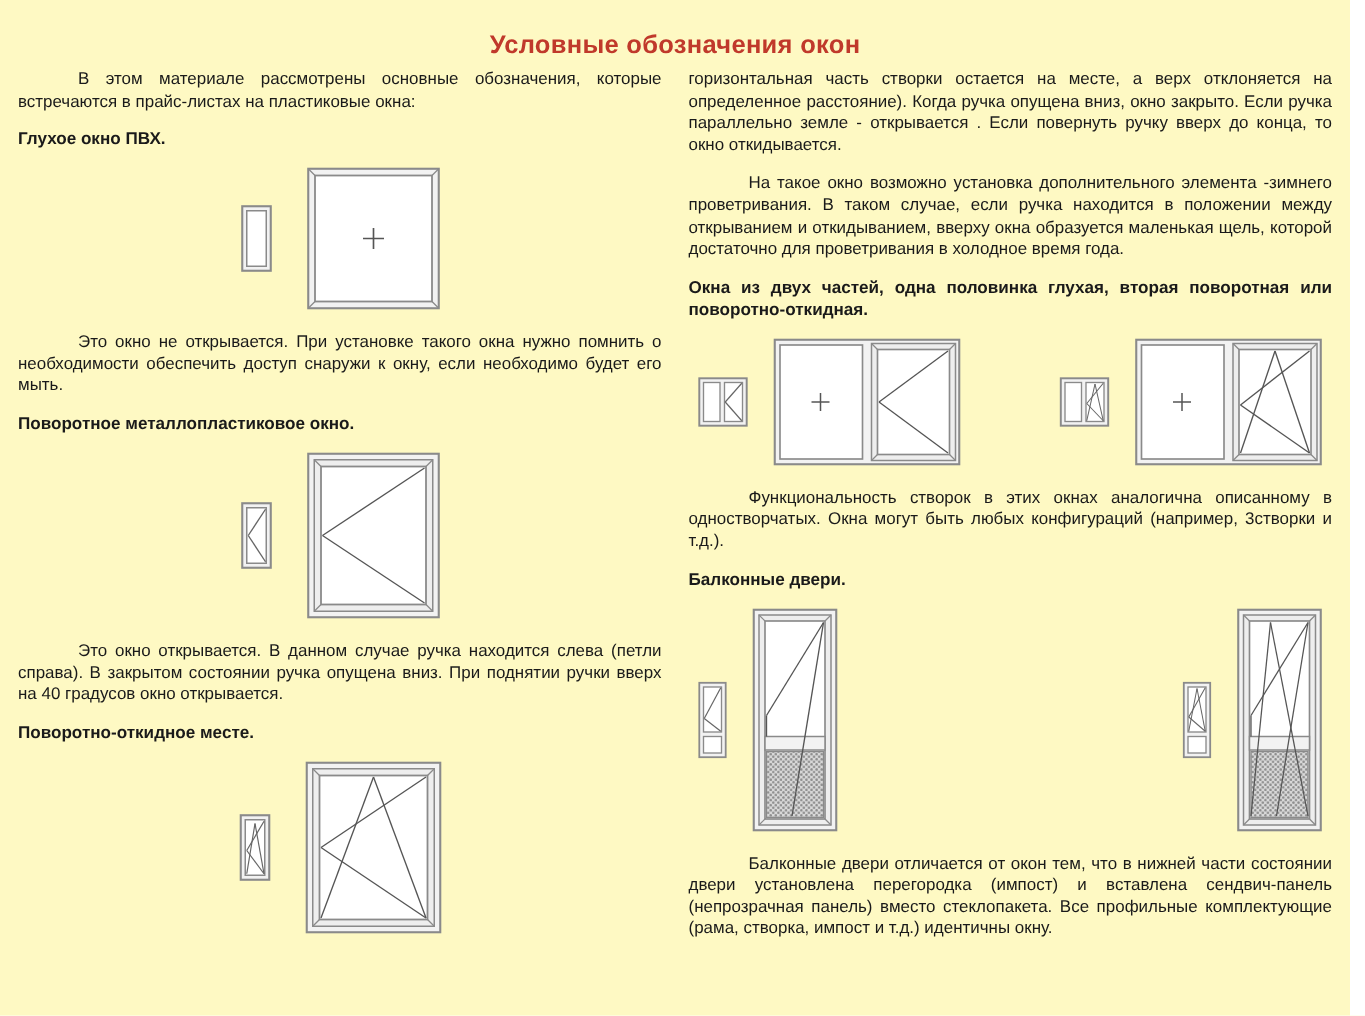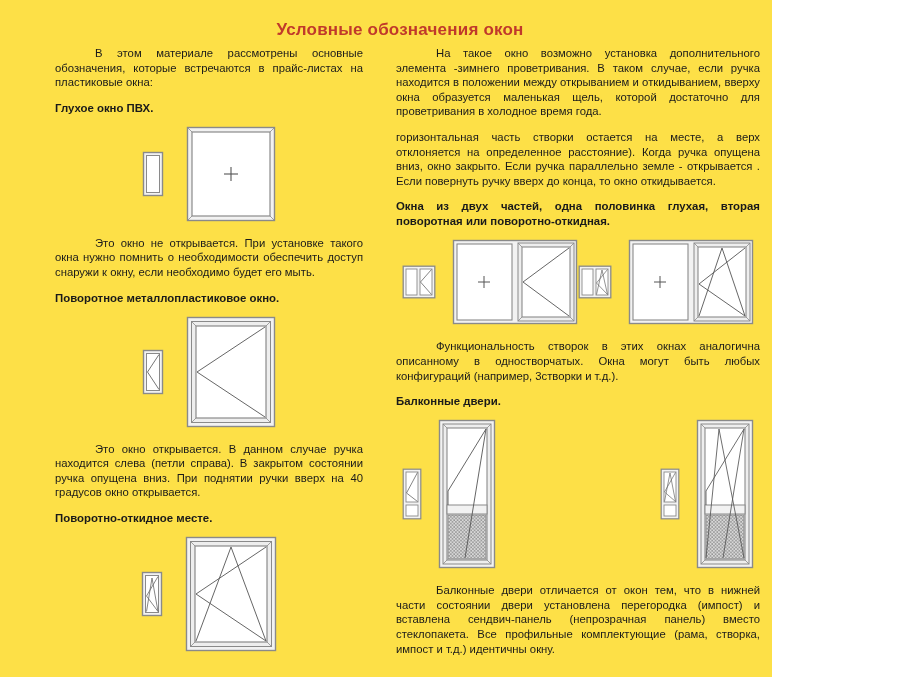--- a/index.html
+++ b/index.html
@@ -9,45 +9,43 @@
   }
   body {
     width: 910px;
     height: 677px;
     font-family: "Liberation Sans", sans-serif;
     color: #1a1a1a;
     overflow: hidden;
   }
   .page {
     position: relative;
-    width: 772px;
+    width: 900px;
     height: 677px;
-    background: #fde047;
+    background: #fef9c3;
     box-sizing: border-box;
-    padding-left: 28px;
   }
   .page-title {
     text-align: center;
     color: #c0392b;
     font-size: 17px;
     font-weight: bold;
     letter-spacing: 0.2px;
     margin: 0;
     padding: 20px 0 6px 0;
   }
   .columns {
     display: flex;
     gap: 18px;
     padding: 0 12px;
     box-sizing: border-box;
   }
   .col {
     width: 440px;
     box-sizing: border-box;
-    margin-left: 15px;
   }
   p.body {
     font-size: 11.3px;
     line-height: 14.6px;
     text-align: justify;
     margin: 0 0 11px 0;
     text-indent: 40px;
     hyphens: none;
   }
   p.body.noindent { text-indent: 0; }
@@ -171,23 +169,23 @@
             <line x1="81" y1="105" x2="46" y2="11" stroke="#555555" stroke-width="0.9"></line>
           </svg>
         </div>
       </div>
 
 
     </div>
 
     <div class="col">
 
+      <p class="body noindent">горизонтальная часть створки остается на месте, а верх отклоняется на определенное расстояние). Когда ручка опущена вниз, окно закрыто. Если ручка параллельно земле - открывается . Если повернуть ручку вверх до конца, то окно откидывается.</p>
+
       <p class="body">На такое окно возможно установка дополнительного элемента -зимнего проветривания. В таком случае, если ручка находится в положении между открыванием и откидыванием, вверху окна образуется маленькая щель, которой достаточно для проветривания в холодное время года.</p>
-
-      <p class="body noindent">горизонтальная часть створки остается на месте, а верх отклоняется на определенное расстояние). Когда ручка опущена вниз, окно закрыто. Если ручка параллельно земле - открывается . Если повернуть ручку вверх до конца, то окно откидывается.</p>
 
       <h3 class="section justify">Окна из двух частей, одна половинка глухая, вторая поворотная или поворотно-откидная.</h3>
 
       <div class="figure pairs">
 
         <div class="fig-group tight">
           <svg width="34" height="34" viewBox="0 0 34 34">
             <rect x="1.2" y="1.2" width="31.6" height="31.6" fill="#f2f2f2" stroke="#8a8a8a" stroke-width="1.3"></rect>
             <rect x="4" y="4" width="11" height="26" fill="#ffffff" stroke="#8a8a8a" stroke-width="0.9"></rect>
             <rect x="18" y="4" width="12" height="26" fill="#ffffff" stroke="#8a8a8a" stroke-width="0.9"></rect>

